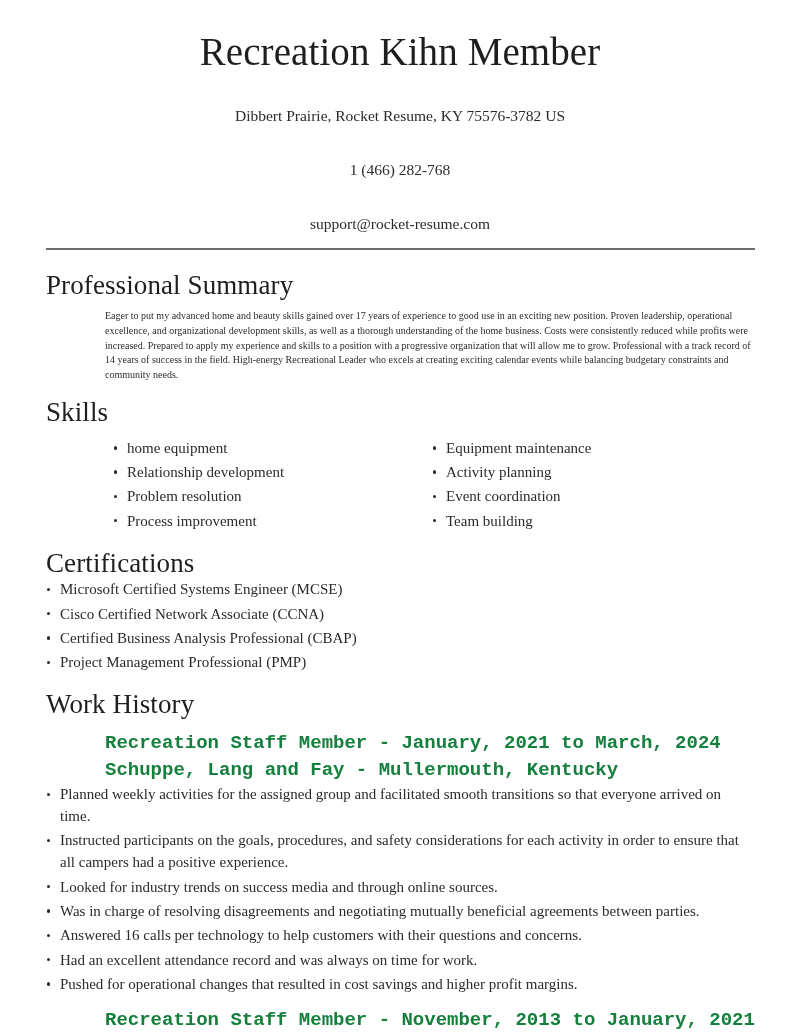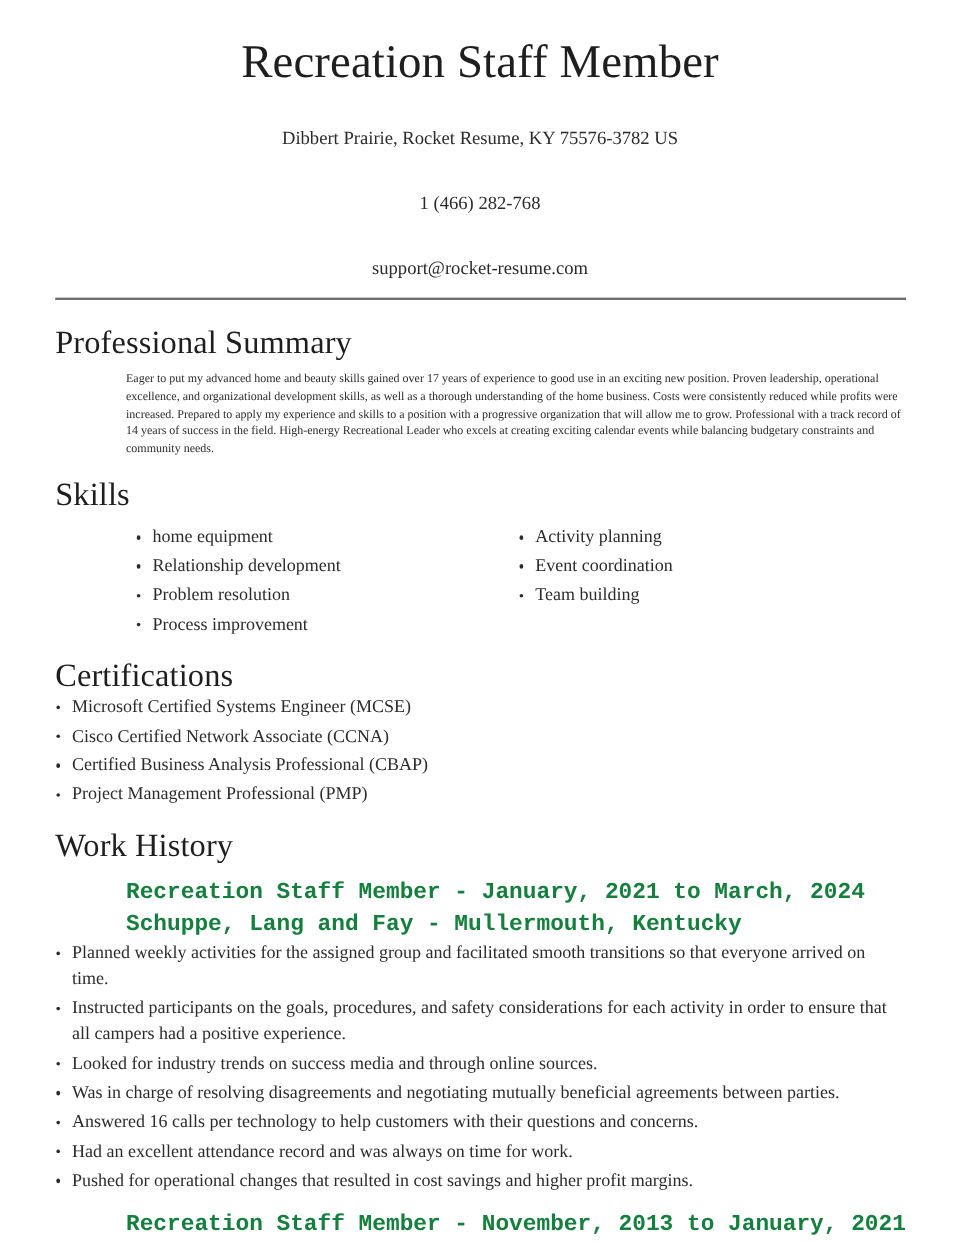--- a/index.html
+++ b/index.html
@@ -134,21 +134,21 @@
     margin-top: 7px;
     padding-left: 67px;
   }
 </style>
 </head>
 <body>
 
 <div class="page">
 
   <div class="doc-header">
-    <h1 class="doc-title">Recreation Staff Member</h1>
+    <h1 class="doc-title">Recreation Kihn Member</h1>
     <div class="contact-line">Dibbert Prairie, Rocket Resume, KY 75576-3782 US</div>
     <div class="contact-line">1 (466) 282-768</div>
     <div class="contact-line">support@rocket-resume.com</div>
   </div>
 
   <hr class="header-rule">
 
   <div class="section sec-summary">
     <h2 class="section-title">Professional Summary</h2>
     <p class="summary-body">Eager to put my advanced home and beauty skills gained over 17 years of experience to good use in an exciting new position. Proven leadership, operational excellence, and organizational development skills, as well as a thorough understanding of the home business. Costs were consistently reduced while profits were increased. Prepared to apply my experience and skills to a position with a progressive organization that will allow me to grow. Professional with a track record of 14 years of success in the field. High-energy Recreational Leader who excels at creating exciting calendar events while balancing budgetary constraints and community needs.</p>
@@ -160,20 +160,21 @@
       <div class="skills-col left">
         <ul class="bullets">
           <li>home equipment</li>
           <li>Relationship development</li>
           <li>Problem resolution</li>
           <li>Process improvement</li>
         </ul>
       </div>
       <div class="skills-col right">
         <ul class="bullets">
+          <li>Equipment maintenance</li>
           <li>Activity planning</li>
           <li>Event coordination</li>
           <li>Team building</li>
         </ul>
       </div>
     </div>
   </div>
 
   <div class="section sec-certs">
     <h2 class="section-title">Certifications</h2>

